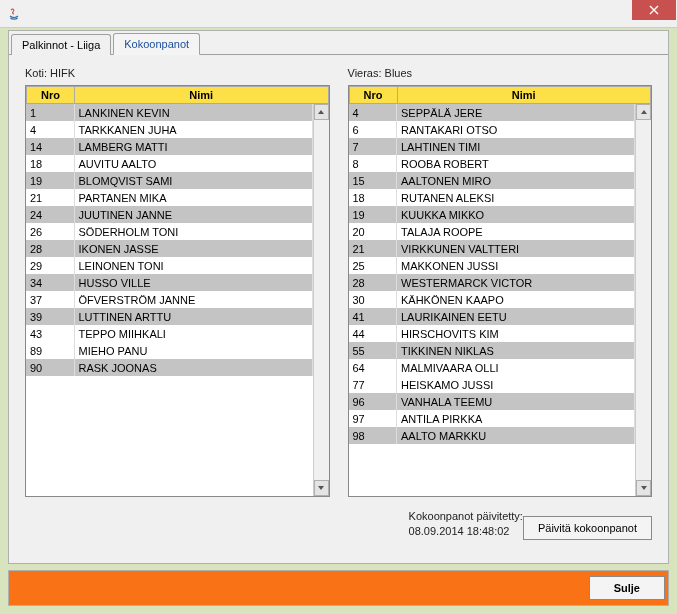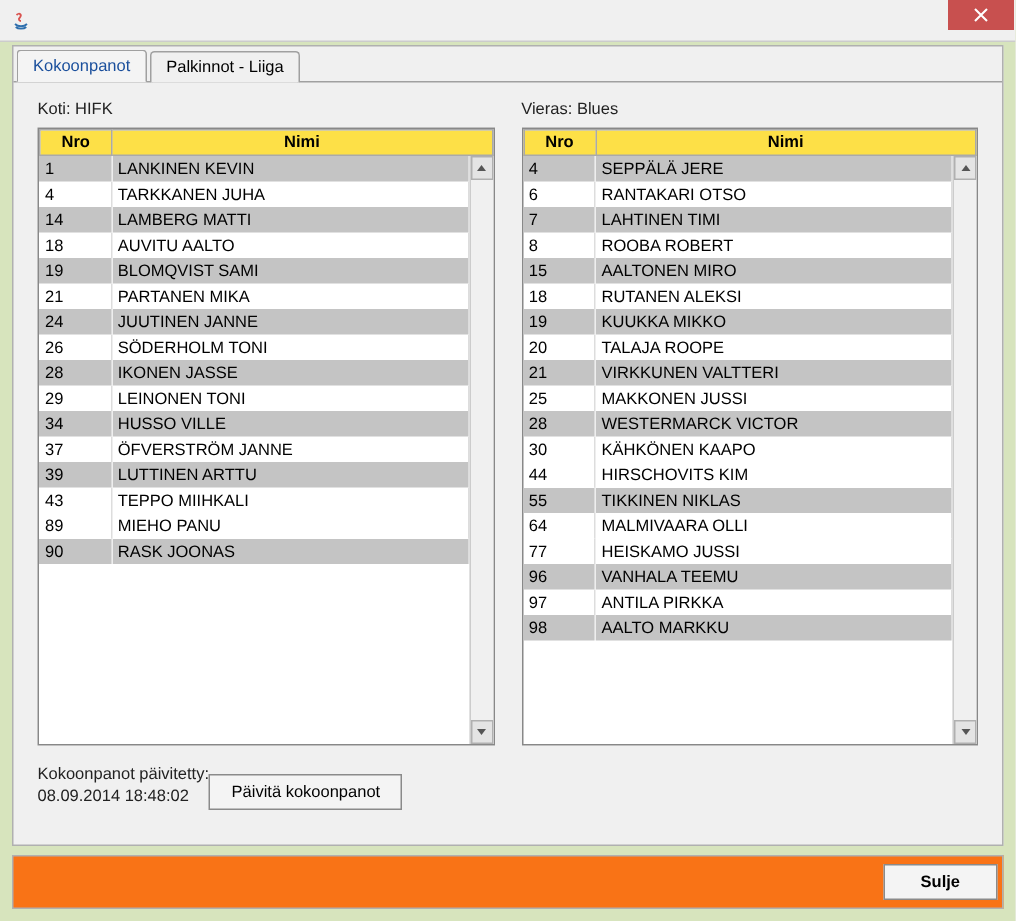--- a/index.html
+++ b/index.html
@@ -121,21 +121,21 @@
     display: flex; flex-direction: column; justify-content: space-between;
   }
   .sb-btn {
     height: 16px; background: #e4e4e4; border: 1px solid #b0b0b0;
     display:flex; align-items:center; justify-content:center;
     cursor: pointer;
   }
   .footer-row {
     margin-top: 12px;
     display: flex;
-    justify-content: flex-start;
+    justify-content: flex-end;
     align-items: flex-end;
   }
   .updated { font-size: 11px; color:#222; line-height: 1.4; }
   .btn {
     background: #f4f4f4;
     border: 1px solid #8a8a8a;
     padding: 5px 14px;
     font-size: 11px;
     font-family: inherit;
     cursor: pointer;
@@ -165,22 +165,22 @@
   </span>
   <div class="close-btn">
     <svg width="10" height="10" viewBox="0 0 10 10">
       <path d="M1 1 L9 9 M9 1 L1 9" stroke="#fff" stroke-width="1.4"></path>
     </svg>
   </div>
 </div>
 
 <div class="content">
   <div class="tabstrip">
+    <div class="tab">Palkinnot - Liiga</div>
     <div class="tab active">Kokoonpanot</div>
-    <div class="tab">Palkinnot - Liiga</div>
   </div>
 
   <div class="tabpanel">
     <div class="columns">
 
       <div class="col">
         <div class="col-label">Koti: HIFK</div>
         <div class="tablewrap">
           <table>
             <thead>
@@ -332,20 +332,24 @@
                       <td class="td-nro">25</td>
                       <td>MAKKONEN JUSSI</td>
                     </tr>
                     <tr class="shade">
                       <td class="td-nro">28</td>
                       <td>WESTERMARCK VICTOR</td>
                     </tr>
                     <tr class="plain">
                       <td class="td-nro">30</td>
                       <td>KÄHKÖNEN KAAPO</td>
+                    </tr>
+                    <tr class="shade">
+                      <td class="td-nro">41</td>
+                      <td>LAURIKAINEN EETU</td>
                     </tr>
                     <tr class="plain">
                       <td class="td-nro">44</td>
                       <td>HIRSCHOVITS KIM</td>
                     </tr>
                     <tr class="shade">
                       <td class="td-nro">55</td>
                       <td>TIKKINEN NIKLAS</td>
                     </tr>
                     <tr class="plain">

